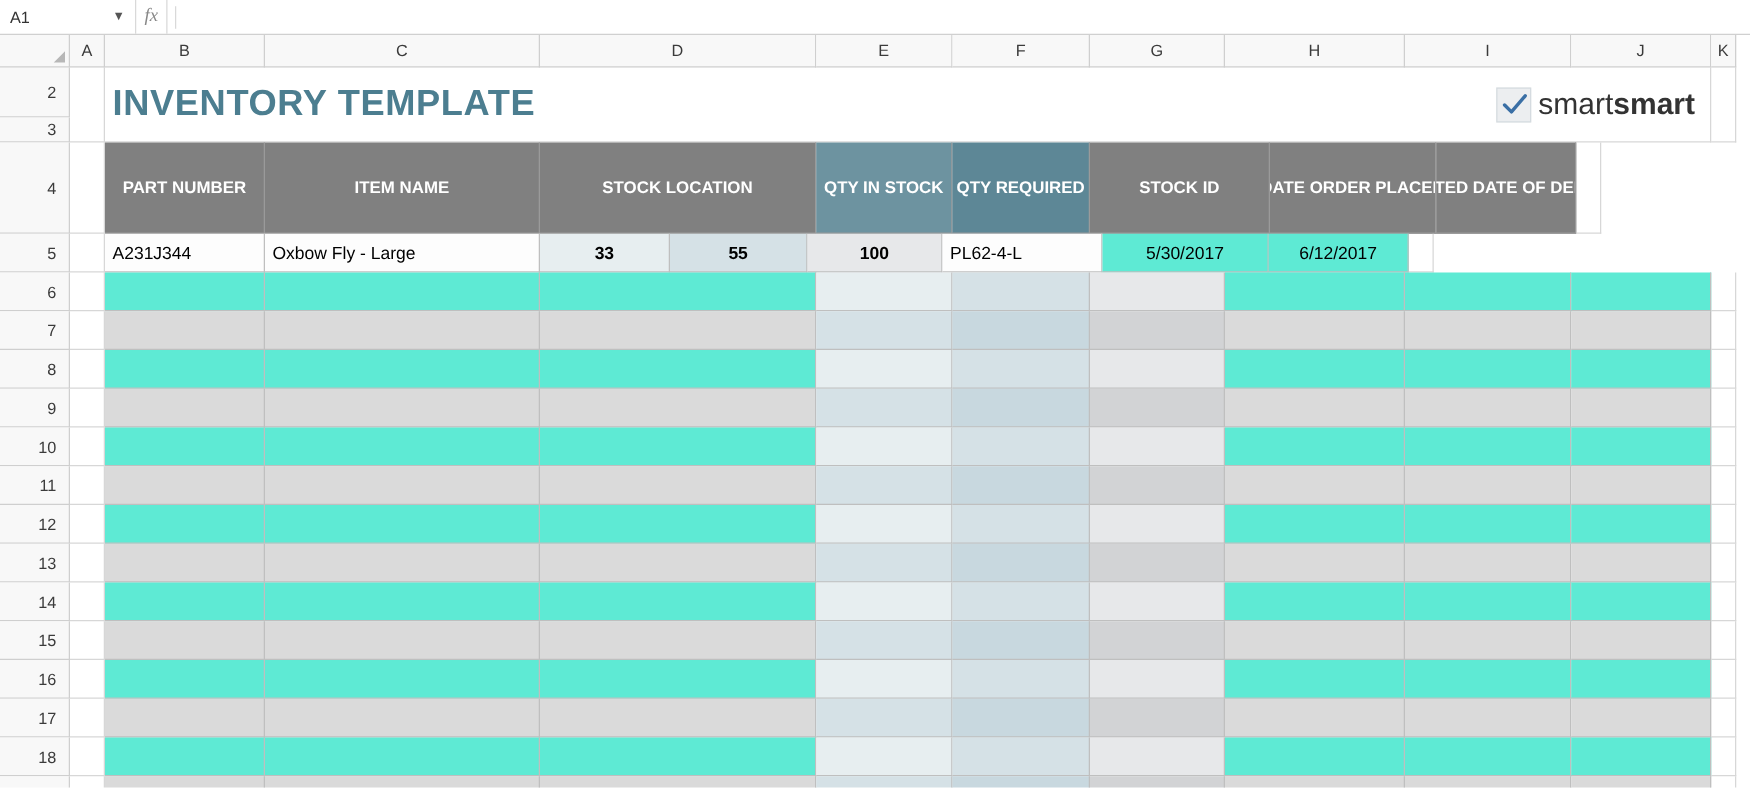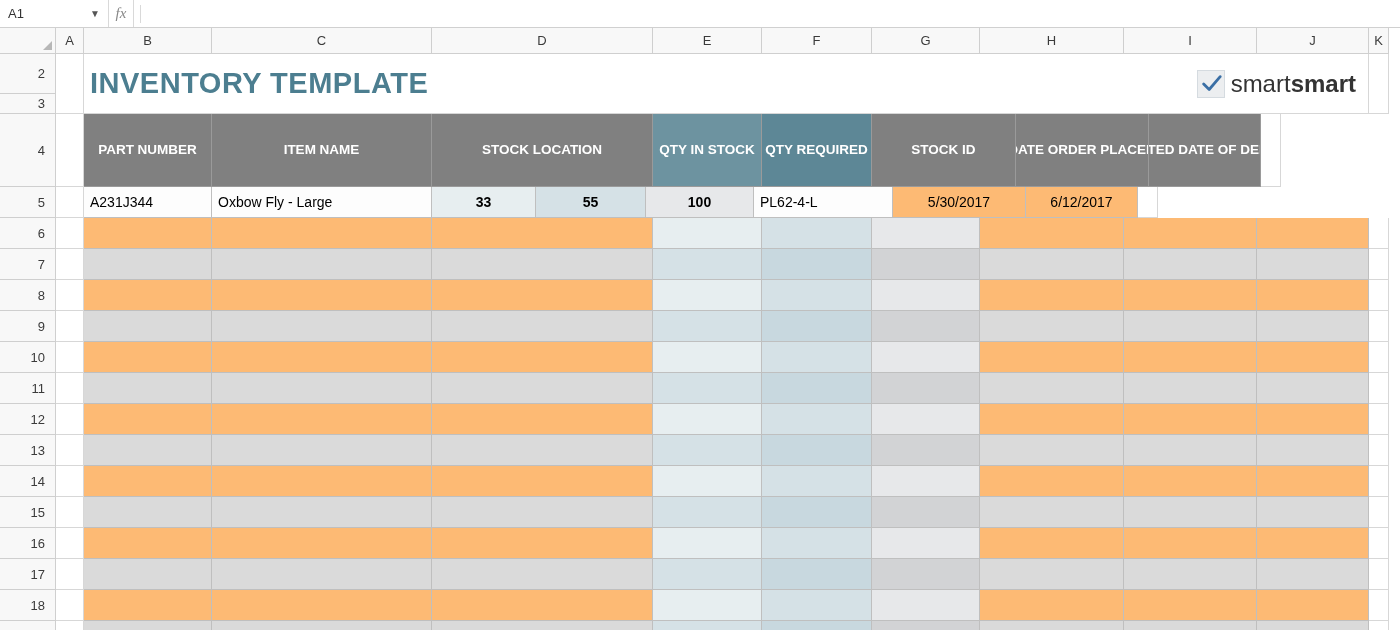--- a/index.html
+++ b/index.html
@@ -38,21 +38,21 @@
   .logo .word b { font-weight:700; }
 
   
   .th { background:#808080; color:#fff; font-weight:700; justify-content:center; text-align:center; font-size:13.5px; line-height:1.25; border-right:1px solid #9a9a9a; border-bottom:1px solid #9a9a9a; }
   .th.teal { background:#6d93a0; }
   .th.teal2 { background:#5d8796; }
   .th.dark { background:#6e6e6e; }
 
   
   .d-light { background:#fdfdfd; }
-  .d-greyA { background:#fdba74; }
+  .d-greyA { background:#5eead4; }
   .d-greyB { background:#dadada; }
   .d-tealA { background:#e7eef0; }
   .d-tealB { background:#d5e1e6; }
   .d-tealC { background:#c8d8df; }
   .d-greyC { background:#e7e8ea; }
   .d-greyD { background:#d2d3d5; }
 
   .center { justify-content:center; }
   .bold { font-weight:700; }
 
@@ -141,21 +141,21 @@
           <div class="cell th" style="width: 112px;">EXPECTED DATE OF DELIVERY</div>
           <div class="cell " style="width: 20px;"></div>
         </div>
         <div class="cellrow" style="height: 31px;">
           <div class="cell " style="width: 28px;"></div>
           <div class="cell d-light template-border" style="width: 128px;">A231J344</div>
           <div class="cell d-light template-border" style="width: 220px;">Oxbow Fly - Large</div>
           <div class="cell d-tealA center bold template-border" style="width: 104px;">33</div>
           <div class="cell d-tealB center bold template-border" style="width: 110px;">55</div>
           <div class="cell d-greyC center bold template-border" style="width: 108px;">100</div>
-          <div class="cell d-light template-border" style="width: 139px;">PL62-4-L</div>
+          <div class="cell d-light template-border" style="width: 128px;">PL62-4-L</div>
           <div class="cell d-greyA center template-border" style="width: 133px;">5/30/2017</div>
           <div class="cell d-greyA center template-border" style="width: 112px;">6/12/2017</div>
           <div class="cell " style="width: 20px;"></div>
         </div>
         <div class="cellrow" style="height: 31px;">
           <div class="cell " style="width: 28px;"></div>
           <div class="cell d-greyA template-border" style="width: 128px;"></div>
           <div class="cell d-greyA template-border" style="width: 220px;"></div>
           <div class="cell d-greyA template-border" style="width: 221px;"></div>
           <div class="cell d-tealA template-border" style="width: 109px;"></div>

